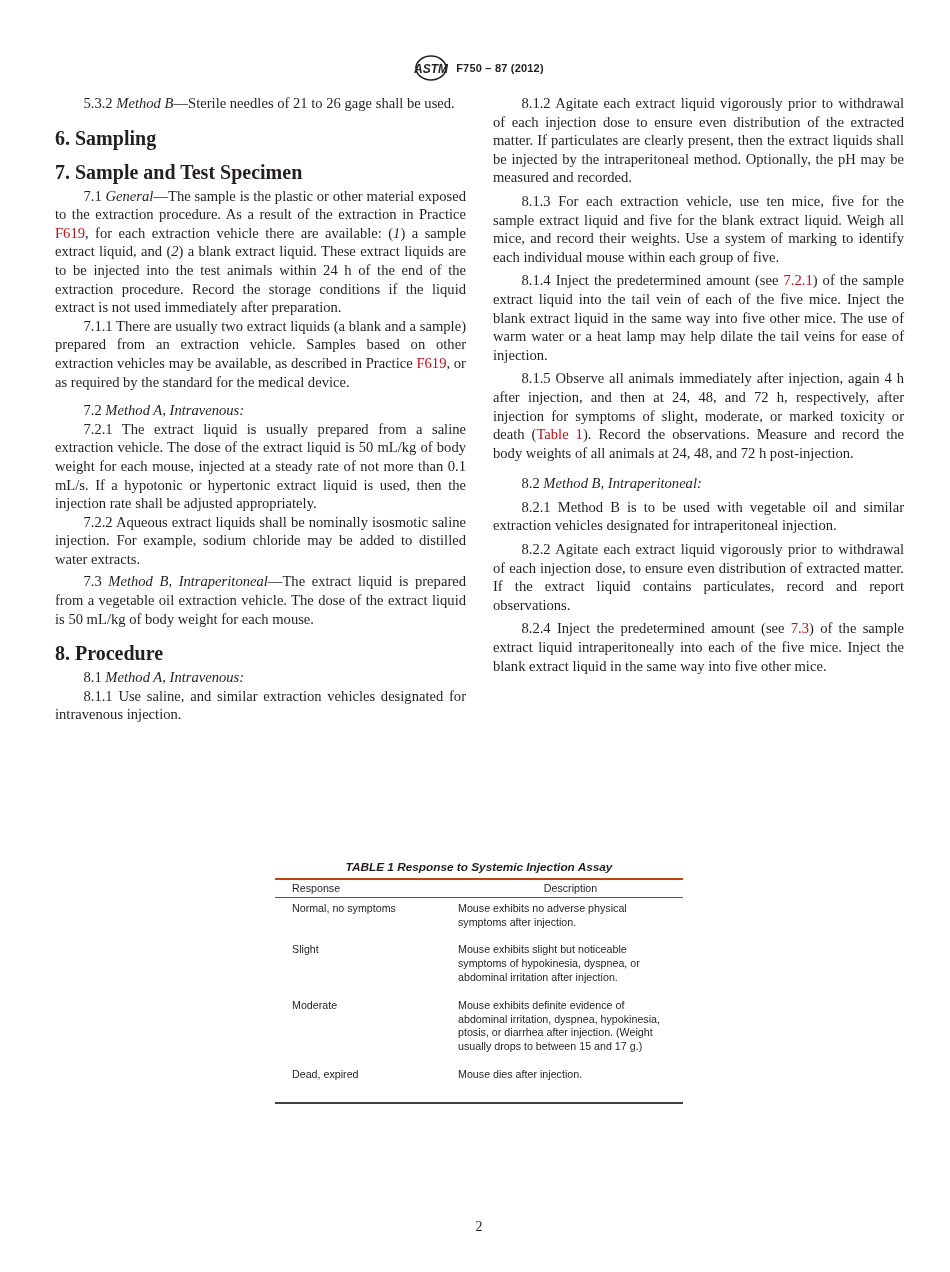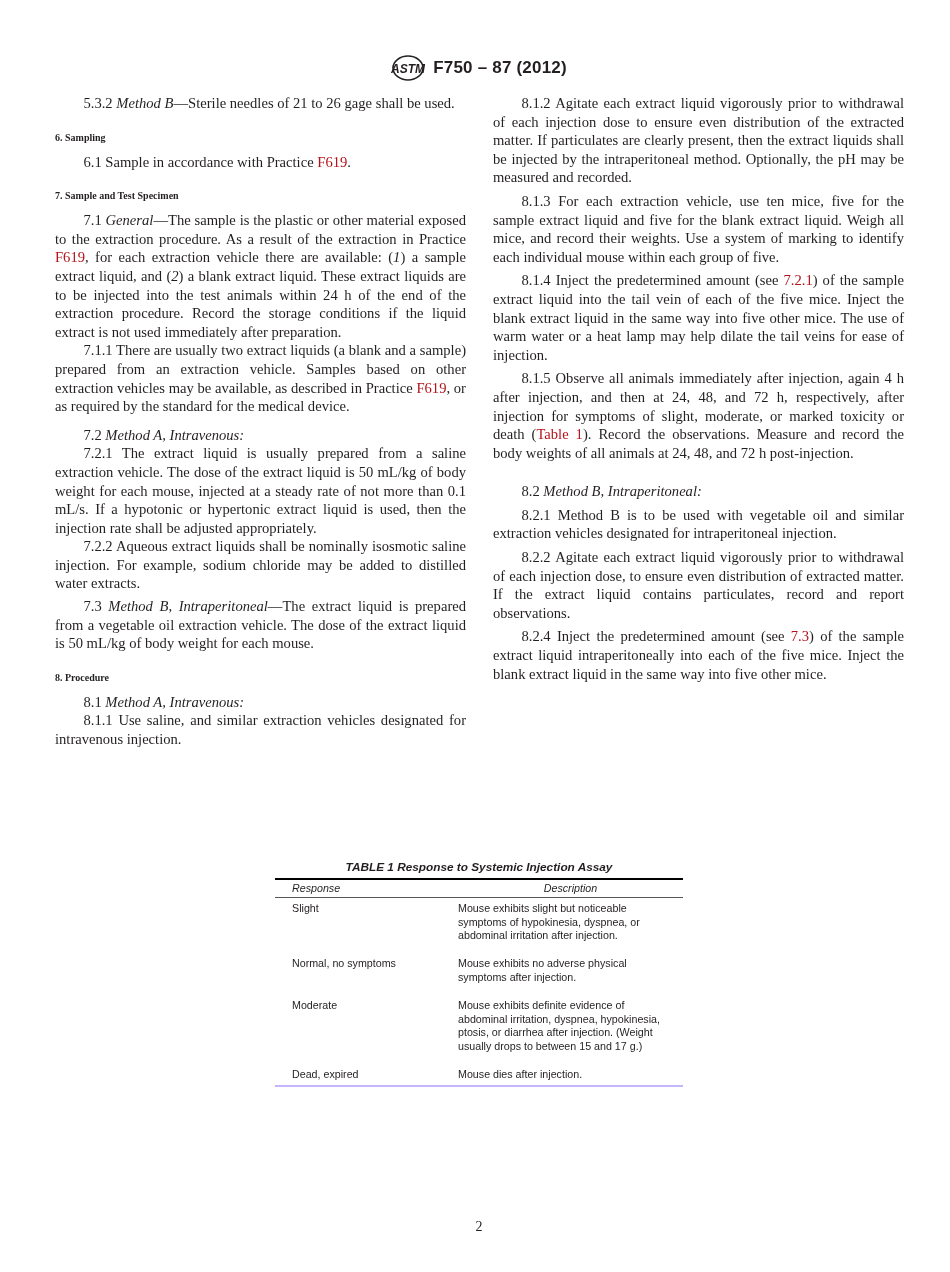--- a/index.html
+++ b/index.html
@@ -2,42 +2,42 @@
 <html><head>
 <meta charset="utf-8">
 <style>
   html, body { margin: 0; padding: 0; background: #ffffff; }
   body { width: 950px; height: 1272px; position: relative; overflow: hidden; color: #231f20; }
   .page { position: absolute; left: 4px; top: 0; width: 950px; height: 1272px; }
 
   .header { position: absolute; top: 54px; left: 0; width: 950px; text-align: center; }
   .header-inner { display: inline-flex; align-items: center; gap: 8px; }
   .logo { width: 34px; height: 28px; display: inline-block; }
-  .std-title { font-family: "Liberation Sans", sans-serif; font-weight: bold; font-size: 17px; letter-spacing: 0.2px; color: #231f20; }
+  .std-title { font-family: "Liberation Sans", sans-serif; font-weight: bold; font-size: 11px; letter-spacing: 0.2px; color: #231f20; }
 
   .col { position: absolute; top: 94px; width: 411px; font-family: "Liberation Serif", serif; font-size: 14.6px; line-height: 18.6px; text-align: justify; }
   .col-left { left: 51px; }
   .col-right { left: 489px; }
   .col p { margin: 0; text-indent: 1.95em; }
   .col p.gap { margin-top: 5px; }
-  .col h2 { font-family: "Liberation Serif", serif; font-size: 10px; font-weight: bold; margin: 16px 0 6px 0; line-height: 18px; text-indent: 0; }
+  .col h2 { font-family: "Liberation Serif", serif; font-size: 20px; font-weight: bold; margin: 16px 0 6px 0; line-height: 18px; text-indent: 0; }
   .col em, .col i { font-style: italic; }
   .link { color: #b5121b; cursor: pointer; }
 
   .table-wrap { position: absolute; left: 271px; top: 859px; width: 408px; font-family: "Liberation Sans", sans-serif; color: #231f20; }
   .table-caption { text-align: center; font-weight: bold; font-size: 11.8px; line-height: 16px; margin-bottom: 3px; font-style: italic; }
   table { width: 408px; border-collapse: collapse; font-size: 10.7px; line-height: 13.8px; }
-  thead th { font-weight: normal; border-top: 2px solid #000000; border-bottom: 1px solid #555; padding: 2px 0 1px 0; font-style: italic; }
+  thead th { font-weight: normal; border-top: 2px solid #c2410c; border-bottom: 1px solid #555; padding: 2px 0 1px 0; }
   thead th.c1 { text-align: left; padding-left: 17px; width: 166px; }
   thead th.c2 { text-align: center; }
   tbody td { vertical-align: top; padding: 0; }
   tbody td.c1 { padding-left: 17px; }
   tbody tr td { padding-bottom: 14px; }
   tbody tr:first-child td { padding-top: 4px; }
-  tbody tr:last-child td { padding-bottom: 3px; border-bottom: 2px solid #c4b5fd; }
+  tbody tr:last-child td { padding-bottom: 20px; border-bottom: 2px solid #404040; }
   .desc { display: block; width: 215px; }
 
   .page-number { position: absolute; top: 1219px; left: 0; width: 950px; text-align: center; font-family: "Liberation Serif", serif; font-size: 14px; color: #231f20; }
 </style>
 </head>
 <body>
 
 <div class="page">
 
   <div class="header">
@@ -49,23 +49,20 @@
       <span class="std-title">F750 – 87 (2012)</span>
     </div>
   </div>
 
   <div class="col col-left">
     <p>
       <span>5.3.2 </span><em>Method B</em><span>—Sterile needles of 21 to 26 gage shall be used.</span>
     </p>
 
     <h2>6. Sampling</h2>
-    <p>
-      <span>6.1 Sample in accordance with Practice </span><span class="link">F619</span><span>.</span>
-    </p>
 
     <h2>7. Sample and Test Specimen</h2>
     <p>
       <span>7.1 </span><em>General</em><span>—The sample is the plastic or other material exposed to the extraction procedure. As a result of the extraction in Practice </span><span class="link">F619</span><span>, for each extraction vehicle there are available: (</span><i>1</i><span>) a sample extract liquid, and (</span><i>2</i><span>) a blank extract liquid. These extract liquids are to be injected into the test animals within 24 h of the end of the extraction procedure. Record the storage conditions if the liquid extract is not used immediately after preparation.</span>
     </p>
     <p>
       <span>7.1.1 There are usually two extract liquids (a blank and a sample) prepared from an extraction vehicle. Samples based on other extraction vehicles may be available, as described in Practice </span><span class="link">F619</span><span>, or as required by the standard for the medical device.</span>
     </p>
 
     <p class="gap" style="margin-top:10px">
@@ -88,50 +85,50 @@
   <div class="col col-right">
     <p>8.1.2 Agitate each extract liquid vigorously prior to withdrawal of each injection dose to ensure even distribution of the extracted matter. If particulates are clearly present, then the extract liquids shall be injected by the intraperitoneal method. Optionally, the pH may be measured and recorded.</p>
     <p class="gap">8.1.3 For each extraction vehicle, use ten mice, five for the sample extract liquid and five for the blank extract liquid. Weigh all mice, and record their weights. Use a system of marking to identify each individual mouse within each group of five.</p>
     <p class="gap">
       <span>8.1.4 Inject the predetermined amount (see </span><span class="link">7.2.1</span><span>) of the sample extract liquid into the tail vein of each of the five mice. Inject the blank extract liquid in the same way into five other mice. The use of warm water or a heat lamp may help dilate the tail veins for ease of injection.</span>
     </p>
     <p class="gap">
       <span>8.1.5 Observe all animals immediately after injection, again 4 h after injection, and then at 24, 48, and 72 h, respectively, after injection for symptoms of slight, moderate, or marked toxicity or death (</span><span class="link">Table 1</span><span>). Record the observations. Measure and record the body weights of all animals at 24, 48, and 72 h post-injection.</span>
     </p>
 
-    <p style="margin-top:20px">
+    <p style="margin-top:12px">
       <span>8.2 </span><em>Method B, Intraperitoneal:</em>
     </p>
     <p class="gap">8.2.1 Method B is to be used with vegetable oil and similar extraction vehicles designated for intraperitoneal injection.</p>
     <p class="gap">8.2.2 Agitate each extract liquid vigorously prior to withdrawal of each injection dose, to ensure even distribution of extracted matter. If the extract liquid contains particulates, record and report observations.</p>
     <p class="gap">
       <span>8.2.4 Inject the predetermined amount (see </span><span class="link">7.3</span><span>) of the sample extract liquid intraperitoneally into each of the five mice. Inject the blank extract liquid in the same way into five other mice.</span>
     </p>
   </div>
 
   <div class="table-wrap">
     <div class="table-caption">TABLE 1 Response to Systemic Injection Assay</div>
     <table>
       <thead>
         <tr>
           <th class="c1">Response</th>
           <th class="c2">Description</th>
         </tr>
       </thead>
       <tbody>
         <tr>
+          <td class="c1">Normal, no symptoms</td>
+          <td>
+              <span class="desc">Mouse exhibits no adverse physical symptoms after injection.</span>
+            </td>
+        </tr>
+        <tr>
           <td class="c1">Slight</td>
           <td>
               <span class="desc">Mouse exhibits slight but noticeable symptoms of hypokinesia, dyspnea, or abdominal irritation after injection.</span>
-            </td>
-        </tr>
-        <tr>
-          <td class="c1">Normal, no symptoms</td>
-          <td>
-              <span class="desc">Mouse exhibits no adverse physical symptoms after injection.</span>
             </td>
         </tr>
         <tr>
           <td class="c1">Moderate</td>
           <td>
               <span class="desc">Mouse exhibits definite evidence of abdominal irritation, dyspnea, hypokinesia, ptosis, or diarrhea after injection. (Weight usually drops to between 15 and 17 g.)</span>
             </td>
         </tr>
         <tr>
           <td class="c1">Dead, expired</td>

